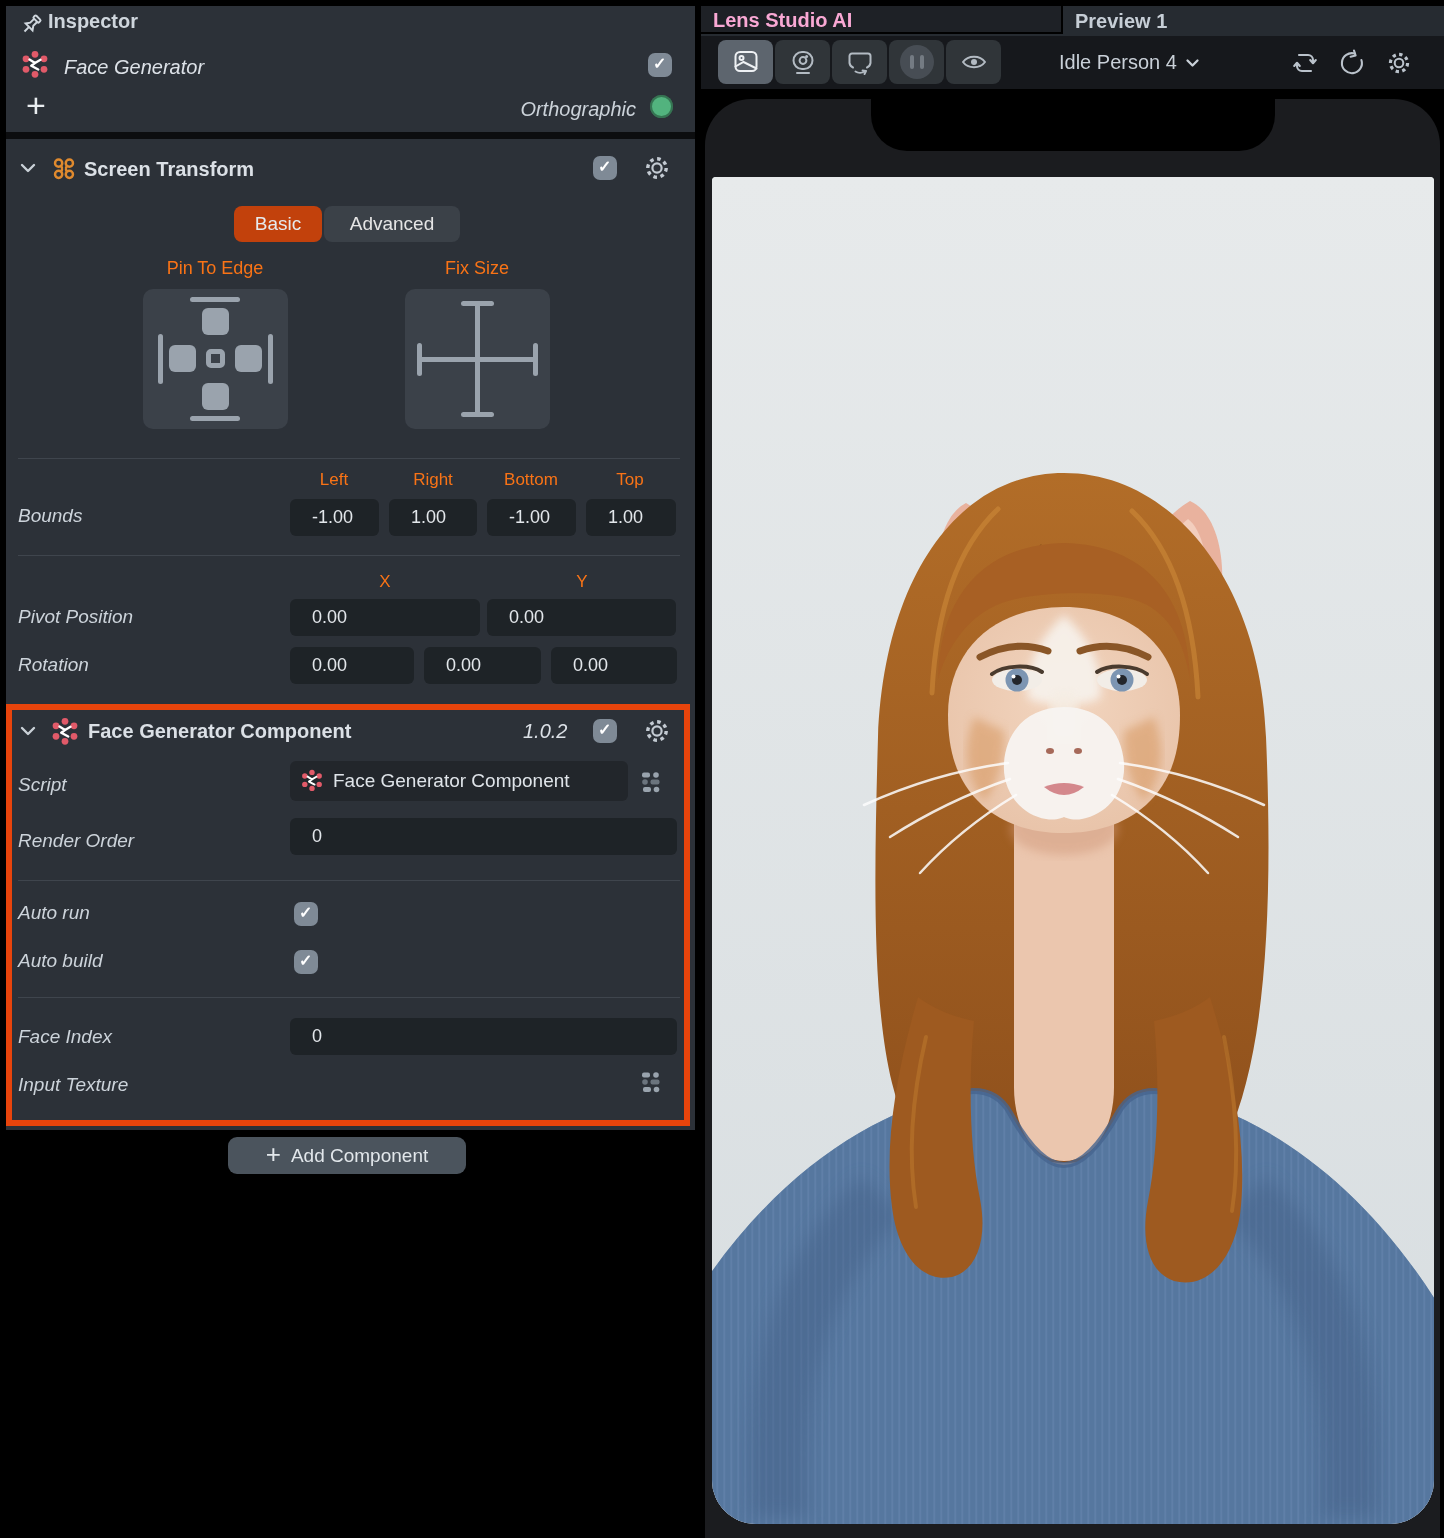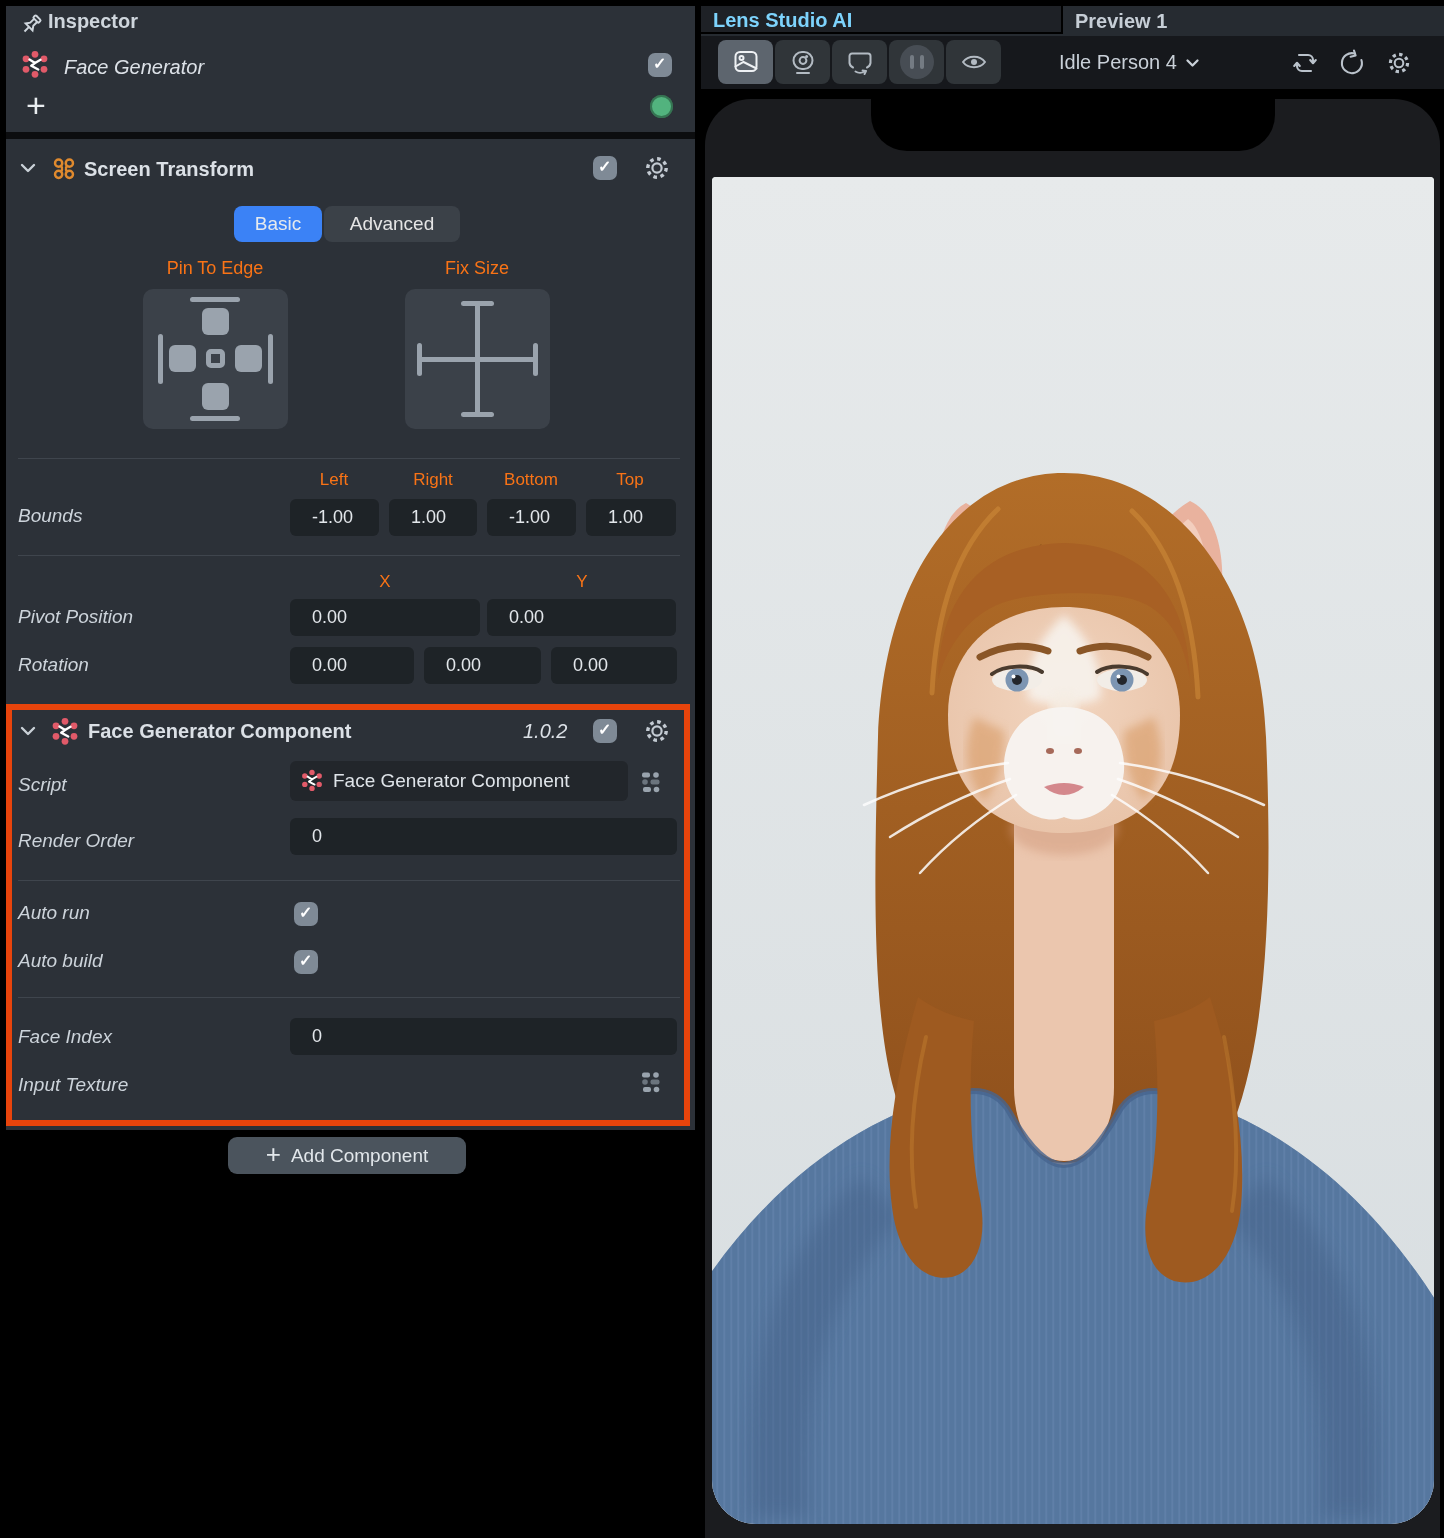--- a/index.html
+++ b/index.html
@@ -16,36 +16,36 @@
   .colhead{position:absolute;font-size:17px;color:#f97316;text-align:center;transform:translateX(-50%);}
   .cb{position:absolute;width:24px;height:24px;border-radius:7px;background:#7f8a96;}
   .cb::after{content:"✓";position:absolute;left:5px;top:1px;color:#fff;font-size:16px;font-weight:bold;}
   .divider{position:absolute;left:12px;width:662px;height:1px;background:#3f454d;}
   .blackbar{position:absolute;left:0;width:689px;height:7px;background:#0c0d0f;}
   .obj-btn{position:absolute;background:#22262b;border-radius:6px;height:40px;display:flex;
            align-items:center;gap:9px;padding:0 10px;box-sizing:border-box;font-size:19px;
            color:#dfe4e9;overflow:hidden;white-space:nowrap;}
   .seg{position:absolute;top:200px;height:36px;border-radius:8px;font-size:19px;line-height:36px;
        text-align:center;color:#e6eaee;}
-  .seg.on{background:#3b82f6;}
+  .seg.on{background:#c2410c;}
   .seg.off{background:#3b4148;color:#e5e5e5;}
   .widgetbox{position:absolute;top:283px;width:145px;height:140px;background:#3b4149;border-radius:10px;}
   .wg{position:absolute;background:#9aa3ad;border-radius:3px;}
   .wg.sq{width:27px;height:27px;border-radius:6px;}
   .hl-red{position:absolute;left:0;top:698px;width:684px;height:422px;border:6px solid #e8440c;
           box-sizing:border-box;pointer-events:none;}
   .addcomp{position:absolute;left:222px;top:1131px;width:238px;height:37px;background:#4b545d;
            border-radius:9px;color:#e2e7eb;font-size:19px;display:flex;align-items:center;
            justify-content:center;gap:10px;}
   .plusbig{position:absolute;left:20px;top:82px;font-size:34px;color:#e9edf0;font-weight:400;line-height:34px;}
   
   #preview{position:absolute;left:701px;top:6px;width:743px;height:1532px;background:#101215;}
   .tabbar{position:absolute;left:0;top:0;width:743px;height:30px;background:#262b31;}
   .tab1{position:absolute;left:0;top:0;width:362px;height:28px;background:#1e2126;
-        border-right:2px solid #000;border-bottom:2px solid #000;color:#7dd3fc;font-size:20px;
+        border-right:2px solid #000;border-bottom:2px solid #000;color:#f9a8d4;font-size:20px;
         font-weight:600;line-height:28px;padding-left:12px;box-sizing:border-box;}
   .tab2{position:absolute;left:374px;top:0;height:30px;color:#c6ced6;font-size:20px;font-weight:600;line-height:30px;}
   .toolbar{position:absolute;left:0;top:30px;width:743px;height:53px;background:#16181c;}
   .tbtn{position:absolute;top:4px;width:55px;height:44px;border-radius:8px;background:#303539;
         display:flex;align-items:center;justify-content:center;}
   .tbtn.on{background:#5d656e;}
   .person{position:absolute;left:358px;top:0;height:53px;display:flex;align-items:center;gap:8px;
           color:#c9d0d8;font-size:20px;}
   .aicon{position:absolute;top:13px;width:28px;height:28px;display:flex;align-items:center;justify-content:center;}
   .pbody{position:absolute;left:0;top:83px;width:743px;height:1449px;background:#000;}
@@ -79,20 +79,21 @@
       <circle cx="12" cy="19.4" r="2.7"></circle>
         <circle cx="4.8" cy="15.4" r="2.7"></circle>
         <circle cx="4.8" cy="7" r="2.7"></circle>
     </g>
     <path d="M7.6 7.6 L12 10.4 L9 12.6 L14.6 15.6 M12 10.4 L16.4 7.8" stroke="#fff" stroke-width="1.9" fill="none" stroke-linejoin="round" stroke-linecap="round"></path>
   </svg>
   <div class="lbl" style="left:58px;top:48px;font-size:20px;color:#dde2e8">Face Generator</div>
   <div class="cb" style="left:642px;top:47px"></div>
 
   <div class="plusbig">+</div>
+  <div class="lbl" style="left:0;top:90px;width:630px;text-align:right;font-size:20px;">Orthographic</div>
   <div style="position:absolute;left:644px;top:89px;width:23px;height:23px;border-radius:50%;background:#52b37e;box-shadow:inset 0 0 0 2px rgba(0,0,0,.35);"></div>
 
   <div class="blackbar" style="top:126px"></div>
 
   <svg class="abs" style="left:13px;top:155px" width="18" height="14" viewBox="0 0 18 14">
     <path d="M3 4 L9 10 L15 4" stroke="#c9d0d7" stroke-width="2.4" fill="none" stroke-linecap="round" stroke-linejoin="round"></path>
   </svg>
   <svg class="abs" style="left:44px;top:149px" width="28" height="28" viewBox="0 0 24 24">
     <g stroke="#e08a2e" stroke-width="2.1" fill="none" stroke-linecap="round">
       <circle cx="7.4" cy="7" r="3.1"></circle>

